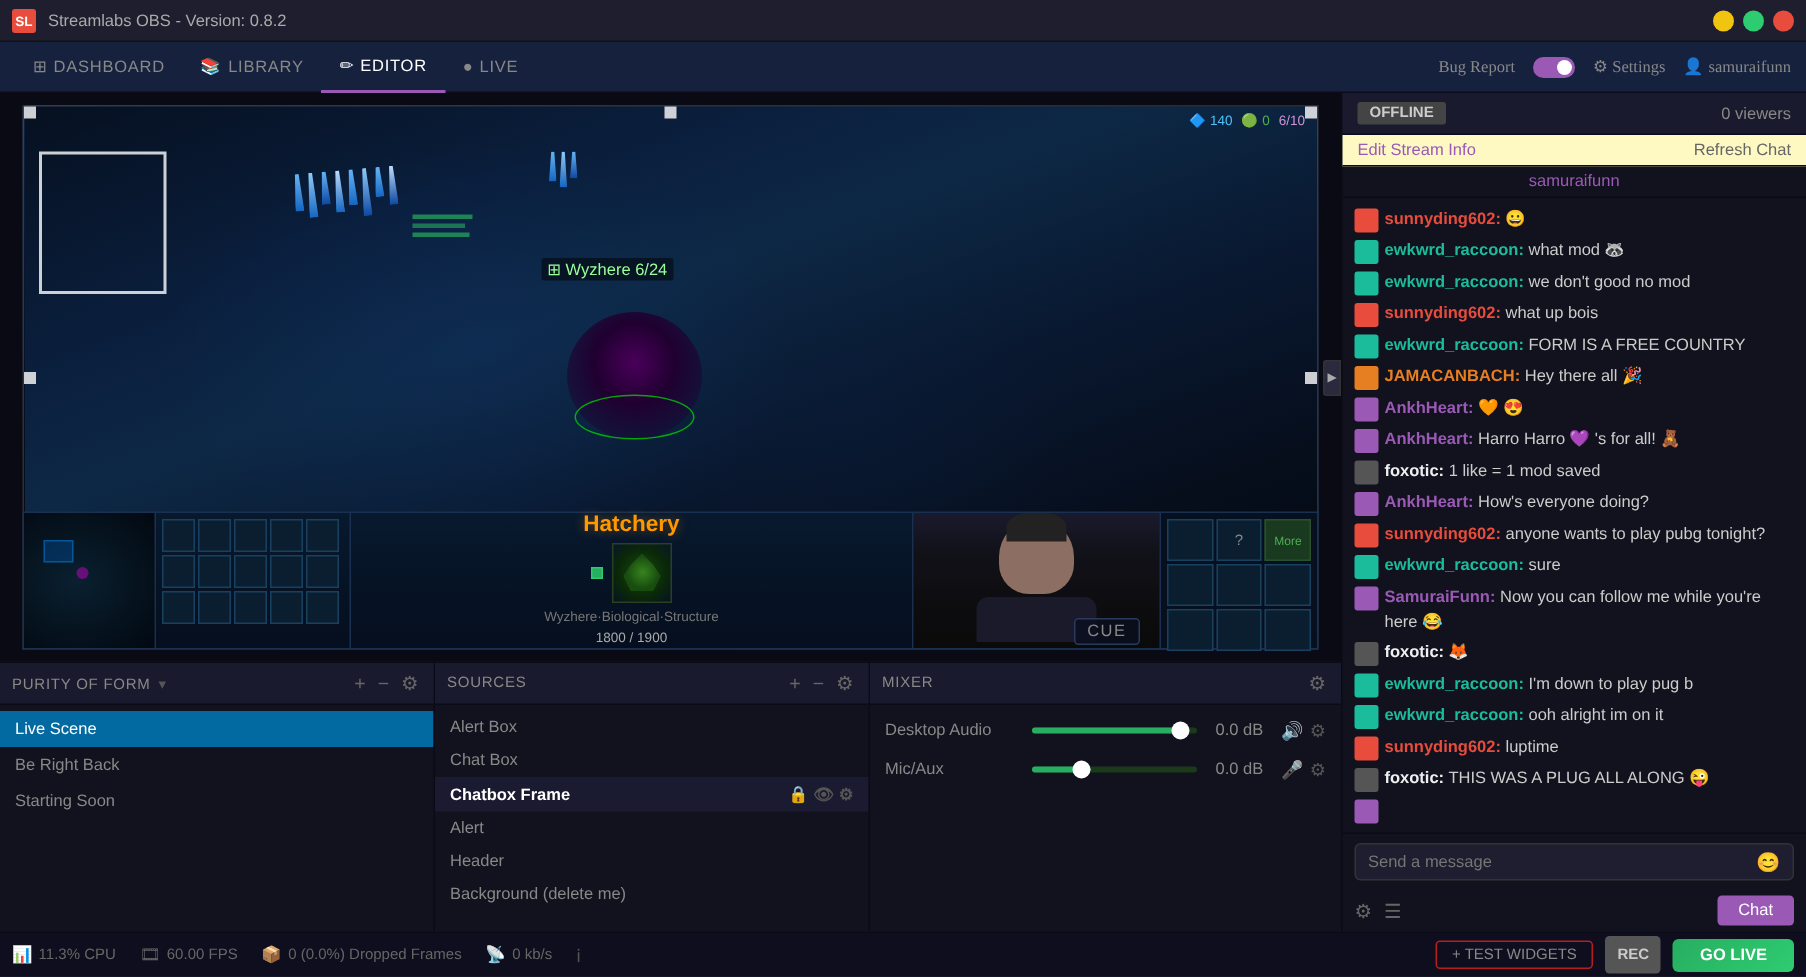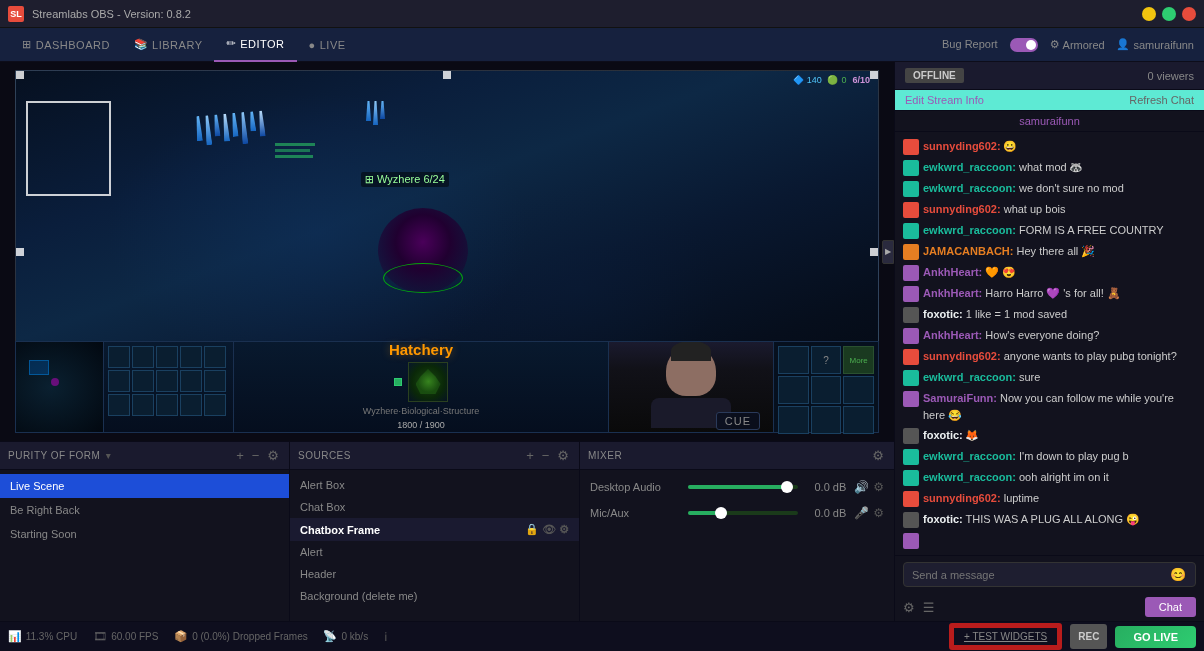--- a/index.html
+++ b/index.html
@@ -38,21 +38,21 @@
       display: flex;
       align-items: center;
       font-size: 11px;
       color: #888;
       cursor: pointer;
       text-transform: uppercase;
       letter-spacing: 0.5px;
     }
     .nav-item.active { color: #fff; border-bottom: 2px solid #9b59b6; }
     .nav-item .nav-icon { margin-right: 4px; font-size: 11px; }
-    .nav-right { margin-left: auto; display: flex; gap: 12px; }
+    .nav-right { margin-left: auto; display: flex; align-items: center; gap: 12px; font-family: Liberation Serif, serif; }
     .nav-right .bug-report { font-size: 11px; color: #888; cursor: pointer; }
     .nav-right .toggle-wrap { display: flex; align-items: center; gap: 4px; }
     .toggle { width: 28px; height: 14px; background: #444; border-radius: 7px; position: relative; cursor: pointer; }
     .toggle.on { background: #9b59b6; }
     .toggle::after { content: ''; width: 10px; height: 10px; background: white; border-radius: 50%; position: absolute; top: 2px; left: 2px; }
     .toggle.on::after { left: 16px; }
     .nav-right .settings-btn { font-size: 11px; color: #888; cursor: pointer; display: flex; align-items: center; gap: 3px; }
     .nav-right .user-btn { font-size: 11px; color: #888; cursor: pointer; display: flex; align-items: center; gap: 3px; }
 
     
@@ -100,21 +100,21 @@
     .panel-content { flex: 1; overflow-y: auto; padding: 4px 0; }
     .scene-item {
       padding: 6px 10px;
       font-size: 11px;
       color: #888;
       display: flex;
       align-items: center;
       justify-content: space-between;
       cursor: pointer;
     }
-    .scene-item.active { background: #1d4ed8; color: #fff; }
+    .scene-item.active { background: #0369a1; color: #fff; }
     .scene-item .drag-icon { opacity: 0; font-size: 10px; }
 
     
     #sources-panel {
       width: 290px;
       border-right: 1px solid #0a0a18;
       display: flex;
       flex-direction: column;
     }
     .source-item {
@@ -159,21 +159,21 @@
     }
     .mixer-thumb {
       position: absolute;
       right: 5px;
       top: -4px;
       width: 12px;
       height: 12px;
       background: #fff;
       border-radius: 50%;
     }
-    .mixer-db { width: 40px; font-size: 11px; color: #888; text-align: right; }
+    .mixer-db { width: 40px; font-size: 11px; color: #888; text-align: center; }
     .mixer-icons { display: flex; gap: 4px; }
     .mix-icon { font-size: 12px; color: #555; cursor: pointer; }
     .gear-icon-sm { font-size: 12px; color: #555; }
 
     
     #chat-panel {
       width: 310px;
       background: #12121e;
       border-left: 1px solid #0a0a18;
       display: flex;
@@ -284,27 +284,26 @@
       border-top: 1px solid #0a0a18;
       gap: 16px;
       font-size: 10px;
       color: #666;
     }
     .status-item { display: flex; align-items: center; gap: 4px; }
     .status-icon { font-size: 11px; }
     .status-right { margin-left: auto; display: flex; align-items: center; gap: 8px; }
     .test-widgets-btn {
       background: none;
-      border: 5px solid #b91c1c;
+      border: 1px solid #b91c1c;
       color: #888;
       padding: 3px 10px;
       border-radius: 3px;
       font-size: 10px;
       cursor: pointer;
-      text-decoration: underline;
     }
     .rec-btn {
       background: #555;
       color: #ccc;
       border: none;
       padding: 7px 8px;
       border-radius: 3px;
       font-size: 10px;
       cursor: pointer;
       font-weight: bold;
@@ -355,21 +354,21 @@
     <span class="nav-icon">●</span>
     <span>LIVE</span>
   </div>
   <div class="nav-right">
     <span class="bug-report">Bug Report</span>
     <div class="toggle-wrap">
       <div class="toggle on"></div>
     </div>
     <span class="settings-btn">
       <span>⚙</span>
-      <span>Armored</span>
+      <span>Settings</span>
     </span>
     <span class="user-btn">
       <span>👤</span>
       <span>samuraifunn</span>
     </span>
   </div>
 </div>
 
 <div id="main" style="display:flex; height: calc(651px - 28px - 34px - 30px);">
 
@@ -415,21 +414,21 @@
 
         <div style="position:absolute; top:20%; left:30%; display:flex; flex-direction:column; gap:3px;">
           <div style="width:40px; height:3px; background:#27ae60; opacity:0.7;"></div>
           <div style="width:35px; height:3px; background:#27ae60; opacity:0.6;"></div>
           <div style="width:38px; height:3px; background:#27ae60; opacity:0.7;"></div>
         </div>
 
         <div style="position:absolute; top:4px; right:8px; display:flex; align-items:center; gap:6px; font-size:9px;">
           <span style="color:#4fc3f7;">🔷 <span>140</span></span>
           <span style="color:#4caf50;">🟢 <span>0</span></span>
-          <span style="color:#ce93d8;font-weight:bold;"><span>6/10</span></span>
+          <span style="color:#ce93d8;"><span>6/10</span></span>
         </div>
 
         <div style="position:absolute;top:0;left:0;width:8px;height:8px;background:#fff;opacity:0.8;"></div>
         <div style="position:absolute;top:0;right:0;width:8px;height:8px;background:#fff;opacity:0.8;"></div>
         <div style="position:absolute;bottom:0;left:0;width:8px;height:8px;background:#fff;opacity:0.8;"></div>
         <div style="position:absolute;bottom:0;right:0;width:8px;height:8px;background:#fff;opacity:0.8;"></div>
         <div style="position:absolute;top:0;left:50%;transform:translateX(-50%);width:8px;height:8px;background:#fff;opacity:0.8;"></div>
         <div style="position:absolute;bottom:0;left:50%;transform:translateX(-50%);width:8px;height:8px;background:#fff;opacity:0.8;"></div>
         <div style="position:absolute;top:50%;left:0;transform:translateY(-50%);width:8px;height:8px;background:#fff;opacity:0.8;"></div>
         <div style="position:absolute;top:50%;right:0;transform:translateY(-50%);width:8px;height:8px;background:#fff;opacity:0.8;"></div>
@@ -614,40 +613,40 @@
     </div>
   </div>
 
   <div id="chat-panel" style="position:relative;">
 
     <div class="chat-header">
       <span class="offline-badge">OFFLINE</span>
       <span class="viewers-count">0 viewers</span>
     </div>
 
-    <div style="display:flex; border-bottom:1px solid #0a0a18; background:#5eead4;">
+    <div style="display:flex; border-bottom:1px solid #0a0a18; background:#fef9c3;">
       <span class="edit-stream-info">Edit Stream Info</span>
       <span class="refresh-chat">Refresh Chat</span>
     </div>
 
     <div class="chat-username-bar">samuraifunn</div>
 
     <div class="chat-messages" style="height:calc(100% - 28px - 32px - 28px - 60px - 36px); overflow-y:auto;">
 
       <div class="chat-msg">
         <div class="chat-avatar" style="background:#e74c3c;"></div>
         <div><span class="chat-user red">sunnyding602:</span> <span class="chat-text"> 😀</span></div>
       </div>
       <div class="chat-msg">
         <div class="chat-avatar" style="background:#1abc9c;"></div>
         <div><span class="chat-user teal">ewkwrd_raccoon:</span> <span class="chat-text">what mod 🦝</span></div>
       </div>
       <div class="chat-msg">
         <div class="chat-avatar" style="background:#1abc9c;"></div>
-        <div><span class="chat-user teal">ewkwrd_raccoon:</span> <span class="chat-text">we don't sure no mod</span></div>
+        <div><span class="chat-user teal">ewkwrd_raccoon:</span> <span class="chat-text">we don't good no mod</span></div>
       </div>
       <div class="chat-msg">
         <div class="chat-avatar" style="background:#e74c3c;"></div>
         <div><span class="chat-user red">sunnyding602:</span> <span class="chat-text">what up bois</span></div>
       </div>
       <div class="chat-msg">
         <div class="chat-avatar" style="background:#1abc9c;"></div>
         <div><span class="chat-user teal">ewkwrd_raccoon:</span> <span class="chat-text">FORM IS A FREE COUNTRY</span></div>
       </div>
       <div class="chat-msg">

